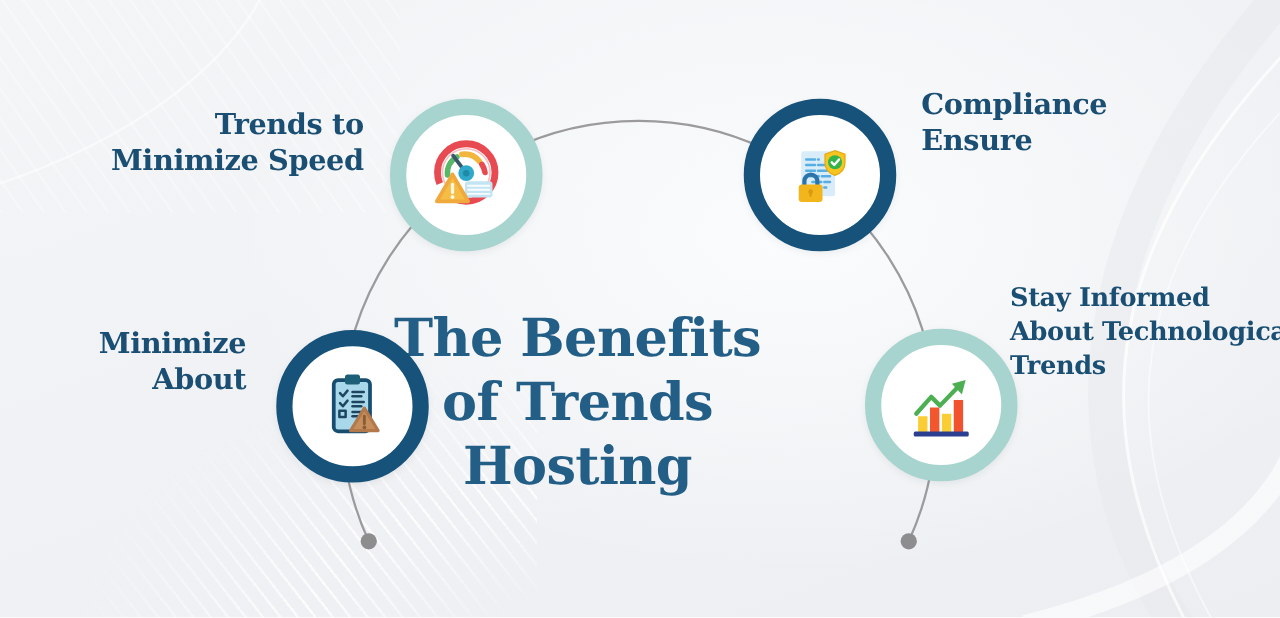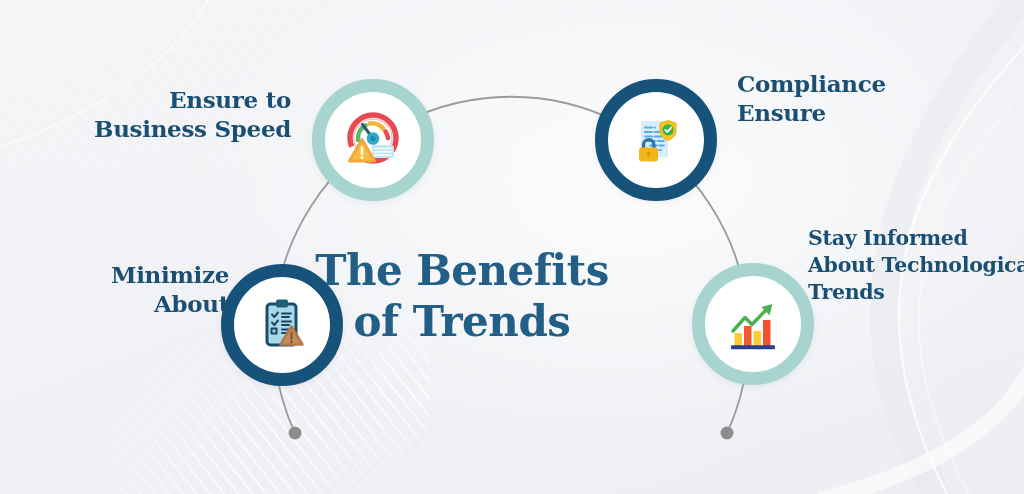--- a/index.html
+++ b/index.html
@@ -33,21 +33,21 @@
   .n-adapt{left:312px;top:79px;}
   .n-compliance{left:595px;top:79px;}
   .n-risk{left:221px;top:264px;}
   .n-trends{left:692px;top:263px;}
   .label{
     position:absolute;color:#1a4f73;font-weight:bold;
     font-size:23px;line-height:29px;letter-spacing:-0.3px;white-space:nowrap;
   }
   .l-adapt{top:85px;right:733px;text-align:right;}
   .l-compliance{top:69px;left:737px;text-align:left;}
-  .l-risk{top:260px;right:795px;text-align:right;}
+  .l-risk{top:260px;right:827px;text-align:right;}
   .l-trends{top:225px;left:808px;text-align:left;font-size:20.5px;line-height:27px;}
   .title{
     position:absolute;left:0;top:245px;width:924px;text-align:center;
     color:#225e86;font-weight:bold;font-size:42px;line-height:51px;letter-spacing:-0.5px;
   }
 </style>
 </head>
 <body>
 
 <div class="stage">
@@ -64,20 +64,21 @@
     <path d="M-10,150 C 100,115 185,55 215,-15" fill="none" stroke="#ffffff" stroke-width="2" opacity="0.5"></path>
 
     <path d="M 295 433 A 237.5 237.5 0 1 1 727 433" fill="none" stroke="#9b9b9d" stroke-width="1.8"></path>
     <circle cx="295" cy="433" r="6.5" fill="#8d8d8f"></circle>
     <circle cx="727" cy="433" r="6.5" fill="#8d8d8f"></circle>
   </svg>
 
   <div class="title">
     <div>The Benefits</div>
     <div>of Trends</div>
+    <div>Hosting</div>
   </div>
 
   <div class="node ring-teal n-adapt">
     <svg width="64" height="64" viewBox="0 0 64 64">
       <circle cx="32" cy="30" r="23" fill="none" stroke="#e84a52" stroke-width="5.5" stroke-dasharray="47 16 120"></circle>
       <circle cx="32" cy="30" r="19" fill="none" stroke="#f5aeb2" stroke-width="1.3" opacity="0.8"></circle>
       <path d="M17,32 A15,15 0 0 1 24.5,17.5" fill="none" stroke="#58b868" stroke-width="4.5" stroke-linecap="round"></path>
       <path d="M28.5,15.5 A15,15 0 0 1 42.5,21" fill="none" stroke="#f2b63c" stroke-width="4.5" stroke-linecap="round"></path>
       <path d="M44.5,23.5 A15,15 0 0 1 47,30" fill="none" stroke="#e84a52" stroke-width="4.5" stroke-linecap="round"></path>
       <rect x="31" y="37" width="22" height="13" rx="2.5" fill="#c3e5f3"></rect>
@@ -143,22 +144,22 @@
       <rect x="23" y="34" width="7.5" height="20" fill="#f2572e"></rect>
       <rect x="32.5" y="39" width="7.5" height="15" fill="#f9cd33"></rect>
       <rect x="42" y="28" width="7.5" height="26" fill="#f1512d"></rect>
       <rect x="10" y="53.2" width="44" height="4" rx="1.2" fill="#2c3e8f"></rect>
       <polyline points="12,39 24,25.5 31,32.5 44,19" fill="none" stroke="#4cb052" stroke-width="3.4" stroke-linecap="round" stroke-linejoin="round"></polyline>
       <polygon points="40.5,15 51.5,12 48.5,23.5" fill="#4cb052"></polygon>
     </svg>
   </div>
 
   <div class="label l-adapt">
-    <div>Ensure to</div>
-    <div>Business Speed</div>
+    <div>Trends to</div>
+    <div>Minimize Speed</div>
   </div>
 
   <div class="label l-compliance">
     <div>Compliance</div>
     <div>Ensure</div>
   </div>
 
   <div class="label l-risk">
     <div>Minimize</div>
     <div>About</div>

